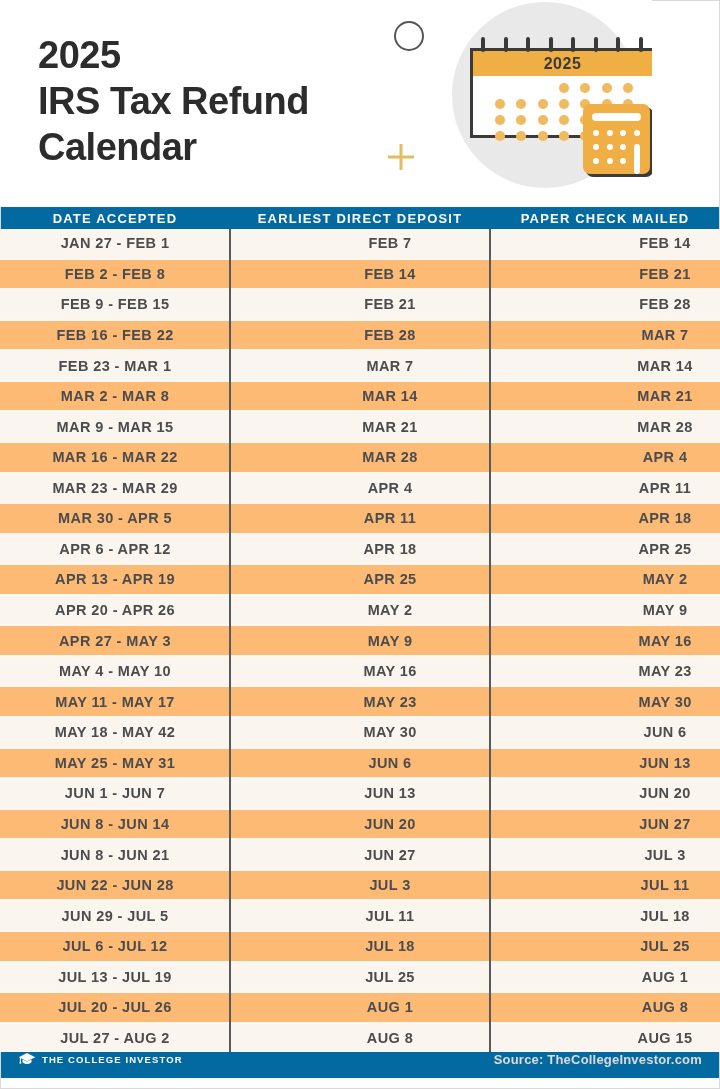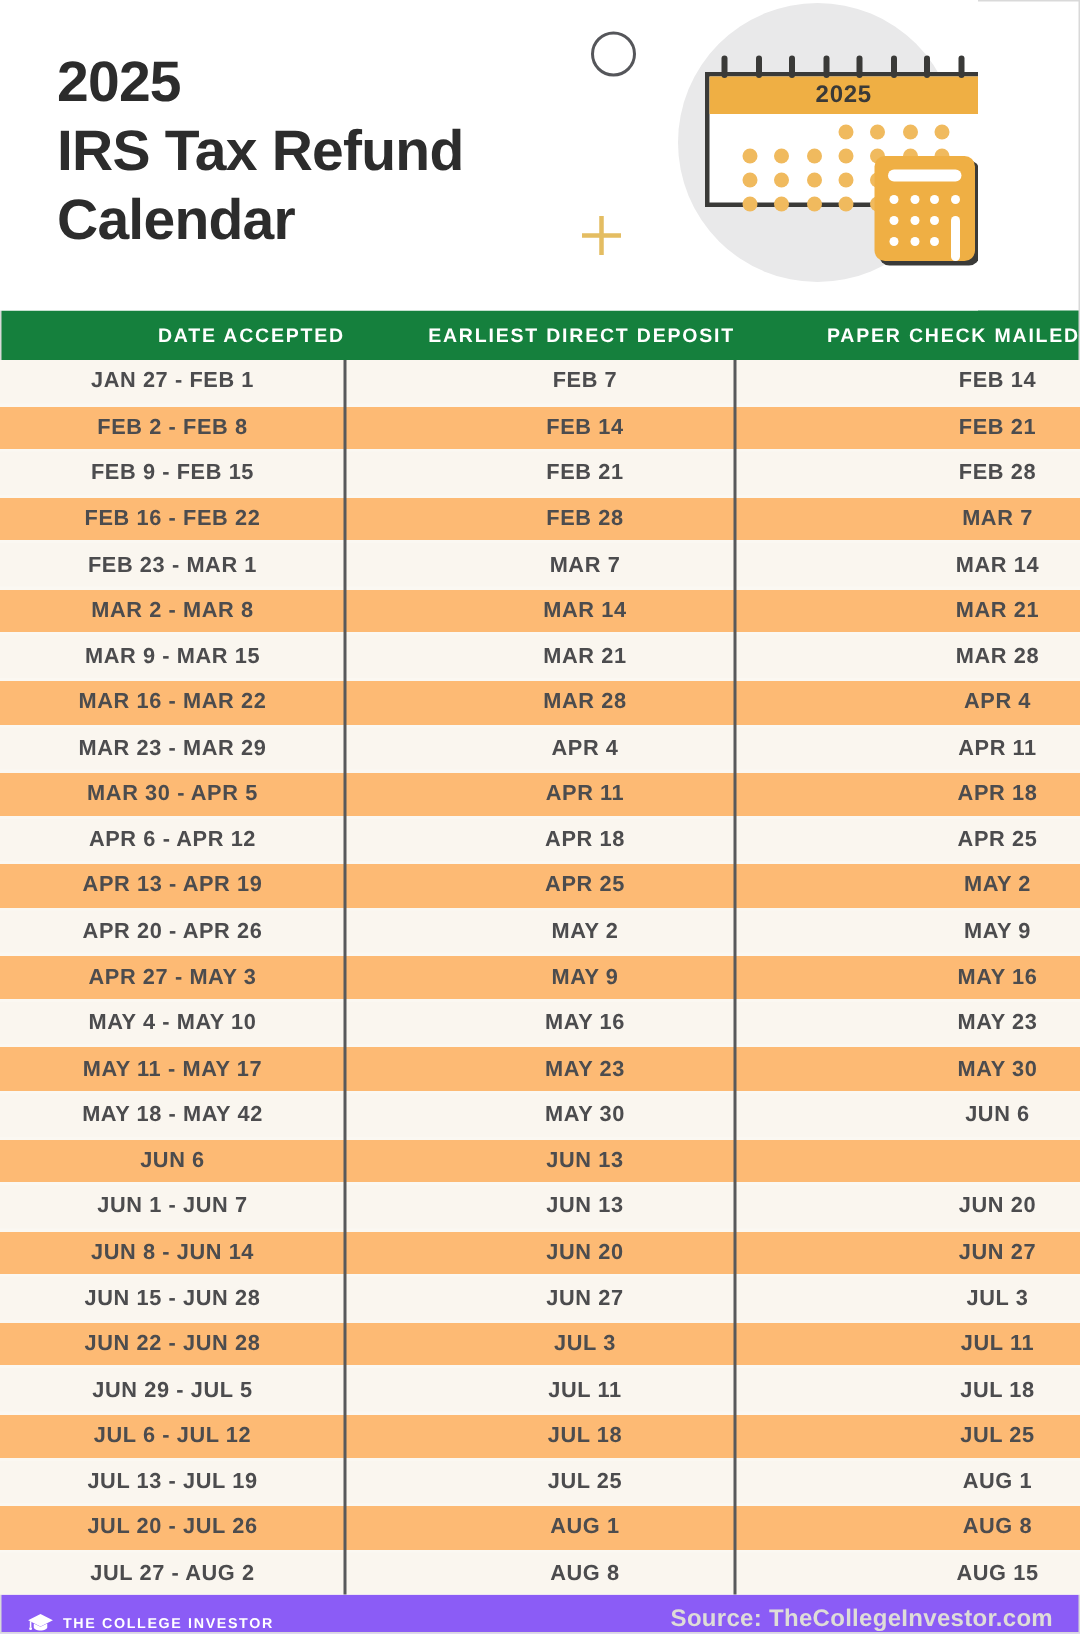--- a/index.html
+++ b/index.html
@@ -48,23 +48,23 @@
     width: 67px; height: 70px;
     background: #efaf44; border-radius: 7px;
     box-shadow: 3px 3px 0 0 #3a3a38;
   }
   .calc-display { position: absolute; left: 9px; top: 9px; width: 49px; height: 8px; background: #ffffff; border-radius: 4px; }
   .calc-dot { position: absolute; width: 6px; height: 6px; border-radius: 50%; background: #ffffff; }
   .calc-bar { position: absolute; width: 6px; height: 30px; border-radius: 3px; background: #ffffff; }
 
   
   .thead {
-    width: 720px; height: 33px; background: #15803d;
+    width: 720px; height: 22px; background: #0369a1;
     display: grid; grid-template-columns: 230px 260px 230px;
-    align-items: center; text-align: right;
+    align-items: center; text-align: center;
   }
   .thead .th { color: #ffffff; font-size: 13px; font-weight: 700; letter-spacing: 1.2px; }
 
   .tbody { position: relative; width: 720px; height: 823px; background: #fbf8f2; display: flex; flex-direction: column; }
   .vline { position: absolute; top: 0; bottom: 0; width: 2px; background: #58595b; z-index: 3; }
   .vline.v1 { left: 229px; } .vline.v2 { left: 489px; }
   .row {
     flex: 1 1 0;
     display: grid; grid-template-columns: 230px 260px 230px;
     align-items: center; text-align: center; gap: 30px;
@@ -73,27 +73,27 @@
   .row.cream { background: #faf6ef; }
   .row.tan {
     background: #fdba74;
     background-clip: padding-box;
     border-top: 2px solid transparent;
     border-bottom: 2px solid transparent;
   }
 
   
   .footer {
-    width: 720px; height: 26px; background: #8b5cf6;
-    display: flex; align-items: flex-end; justify-content: space-between;
+    width: 720px; height: 26px; background: #0369a1;
+    display: flex; align-items: flex-start; justify-content: space-between;
     padding: 0 18px;
   }
   .brand { display: flex; align-items: center; gap: 6px; }
   .brand-text { color: #ffffff; font-size: 9.5px; font-weight: 700; letter-spacing: 1.1px; }
-  .source-text { color: #dedcd8; font-size: 16px; font-weight: 600; letter-spacing: 0.2px; }
+  .source-text { color: #dedcd8; font-size: 13px; font-weight: 600; letter-spacing: 0.2px; }
 </style>
 </head>
 <body>
 
 <div class="poster">
 
   <div class="header">
     <div class="title">
       <div>2025</div>
       <div>IRS Tax Refund</div>
@@ -259,35 +259,36 @@
         <div class="td">MAY 11 - MAY 17</div>
         <div class="td">MAY 23</div>
         <div class="td">MAY 30</div>
       </div>
       <div class="row cream">
         <div class="td">MAY 18 - MAY 42</div>
         <div class="td">MAY 30</div>
         <div class="td">JUN 6</div>
       </div>
       <div class="row tan">
+        <div class="td">MAY 25 - MAY 31</div>
         <div class="td">JUN 6</div>
         <div class="td">JUN 13</div>
       </div>
       <div class="row cream">
         <div class="td">JUN 1 - JUN 7</div>
         <div class="td">JUN 13</div>
         <div class="td">JUN 20</div>
       </div>
       <div class="row tan">
         <div class="td">JUN 8 - JUN 14</div>
         <div class="td">JUN 20</div>
         <div class="td">JUN 27</div>
       </div>
       <div class="row cream">
-        <div class="td">JUN 15 - JUN 28</div>
+        <div class="td">JUN 8 - JUN 21</div>
         <div class="td">JUN 27</div>
         <div class="td">JUL 3</div>
       </div>
       <div class="row tan">
         <div class="td">JUN 22 - JUN 28</div>
         <div class="td">JUL 3</div>
         <div class="td">JUL 11</div>
       </div>
       <div class="row cream">
         <div class="td">JUN 29 - JUL 5</div>

